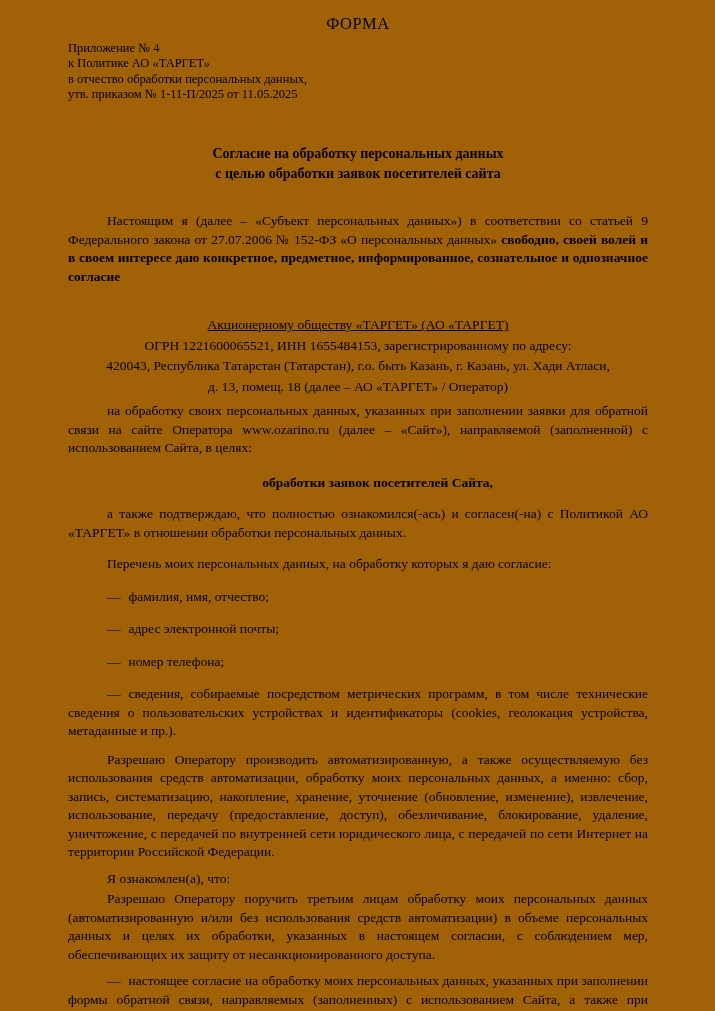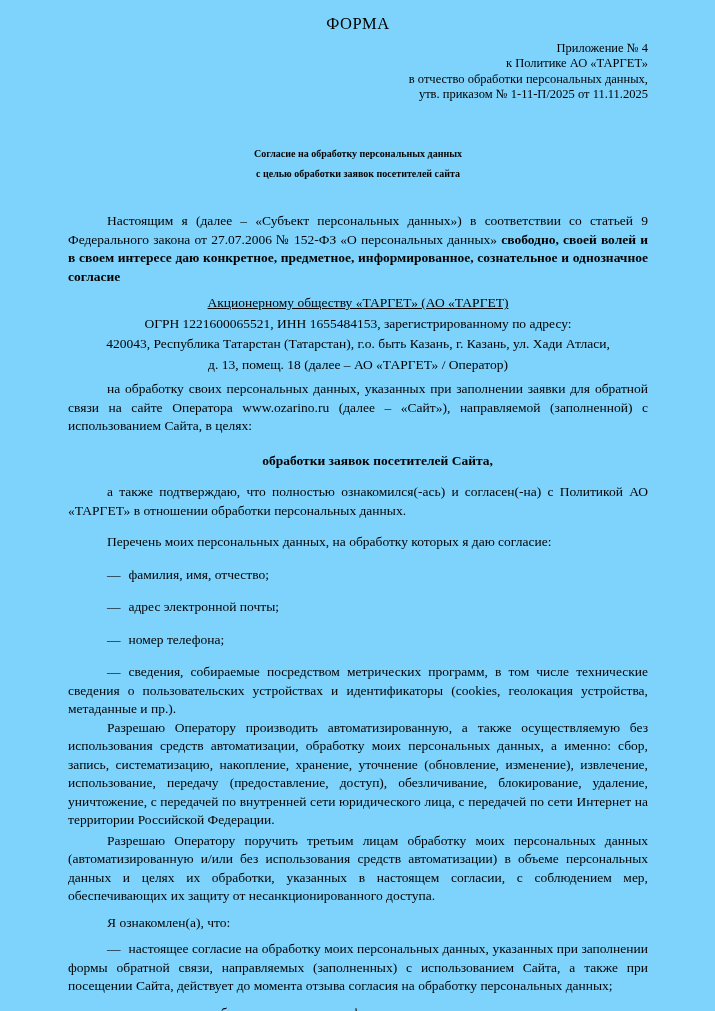--- a/index.html
+++ b/index.html
@@ -2,92 +2,92 @@
 <html lang="ru"><head>
 <meta charset="utf-8">
 <style>
   * { margin: 0; padding: 0; box-sizing: border-box; }
   html, body { background: #ffffff; }
   .page {
     position: relative;
     width: 715px;
     height: 1011px;
     margin: 0 auto;
-    background: #7dd3fc;
+    background: #a16207;
     color: #000000;
     font-family: "Liberation Serif", "DejaVu Serif", serif;
     font-size: 13.5px;
     line-height: 18.5px;
     padding: 14px 67px 0 68px;
     overflow: hidden;
   }
   .form-label {
     text-align: center;
     font-size: 16.5px;
     line-height: 20px;
     letter-spacing: 0.5px;
   }
   .header-right {
     margin-top: 7px;
-    text-align: right;
+    text-align: left;
     font-size: 12.5px;
     line-height: 15.3px;
   }
   .doc-title {
     margin-top: 42px;
     text-align: center;
     font-weight: bold;
-    font-size: 10px;
+    font-size: 14px;
     line-height: 20px;
   }
   p.body-par {
     text-align: justify;
     text-indent: 39px;
     margin-top: 12px;
   }
   p.first-par { margin-top: 28px; }
   .operator-block {
-    margin-top: 7px;
+    margin-top: 29px;
     text-align: center;
     line-height: 20.5px;
     font-family: Liberation Serif, serif;
   }
   .underlined { text-decoration: underline; }
   p.purpose {
     margin-top: 16px;
     text-indent: 39px;
     font-weight: bold;
     text-align: center;
   }
   p.list-intro { margin-top: 13px; text-align: left; }
   p.bullet {
     text-align: justify;
     text-indent: 39px;
     margin-top: 14px;
   }
   p.bullet .dash { margin-right: 8px; }
   p.tight { margin-top: 5px; }
-  p.after-list { margin-top: 0; }
+  p.after-list { margin-top: 10px; }
   p.no-gap { margin-top: 2px; }
   p.ack-intro { margin-top: 8px; text-align: left; }
   p.ack-bullet { margin-top: 8px; }
   b { font-weight: bold; }
 </style>
 </head>
 <body>
 
 <div class="page">
 
   <div class="form-label">ФОРМА</div>
 
   <div class="header-right">
     <div>Приложение № 4</div>
     <div>к Политике АО «ТАРГЕТ»</div>
     <div>в отчество обработки персональных данных,</div>
-    <div>утв. приказом № 1-11-П/2025 от 11.11.2025</div>
+    <div>утв. приказом № 1-11-П/2025 от 11.05.2025</div>
   </div>
 
   <div class="doc-title">
     <div>Согласие на обработку персональных данных</div>
     <div>с целью обработки заявок посетителей сайта</div>
   </div>
 
   <p class="body-par first-par"><span>Настоящим я (далее – «Субъект персональных данных») в соответствии со статьей 9 Федерального закона от 27.07.2006 № 152-ФЗ «О персональных данных» </span><b>свободно, своей волей и в своем интересе  даю конкретное, предметное, информированное, сознательное и однозначное согласие</b></p>
 
   <div class="operator-block">
@@ -107,22 +107,22 @@
 
   <div>
     <p class="bullet"><span class="dash">—</span><span>фамилия, имя, отчество;</span></p>
     <p class="bullet"><span class="dash">—</span><span>адрес электронной почты;</span></p>
     <p class="bullet"><span class="dash">—</span><span>номер телефона;</span></p>
     <p class="bullet"><span class="dash">—</span><span>сведения, собираемые посредством метрических программ, в том числе технические сведения о пользовательских устройствах и идентификаторы (cookies, геолокация устройства, метаданные и пр.).</span></p>
   </div>
 
   <p class="body-par after-list">Разрешаю Оператору производить автоматизированную, а также осуществляемую без использования средств автоматизации, обработку моих персональных данных, а именно: сбор, запись, систематизацию, накопление, хранение, уточнение (обновление, изменение), извлечение, использование, передачу (предоставление, доступ), обезличивание, блокирование, удаление, уничтожение, с передачей по внутренней сети юридического лица, с передачей по сети Интернет на территории Российской Федерации.</p>
 
+  <p class="body-par ack-intro">Я ознакомлен(а), что:</p>
+
   <p class="body-par no-gap">Разрешаю Оператору поручить третьим лицам обработку моих персональных данных (автоматизированную и/или без использования средств автоматизации) в объеме персональных данных и целях их обработки, указанных в настоящем согласии, с соблюдением мер, обеспечивающих их защиту от несанкционированного доступа.</p>
-
-  <p class="body-par ack-intro">Я ознакомлен(а), что:</p>
 
   <div>
     <p class="bullet ack-bullet"><span class="dash">—</span><span>настоящее согласие на обработку моих персональных данных, указанных при заполнении формы обратной связи, направляемых (заполненных) с использованием Сайта, а также при посещении Сайта, действует до момента отзыва согласия на обработку персональных данных;</span></p>
     <p class="bullet ack-bullet"><span class="dash">—</span><span>согласие может быть отозвано мною в форме письменного заявления, посредством</span></p>
   </div>
 
 </div>
 
 </body></html>

